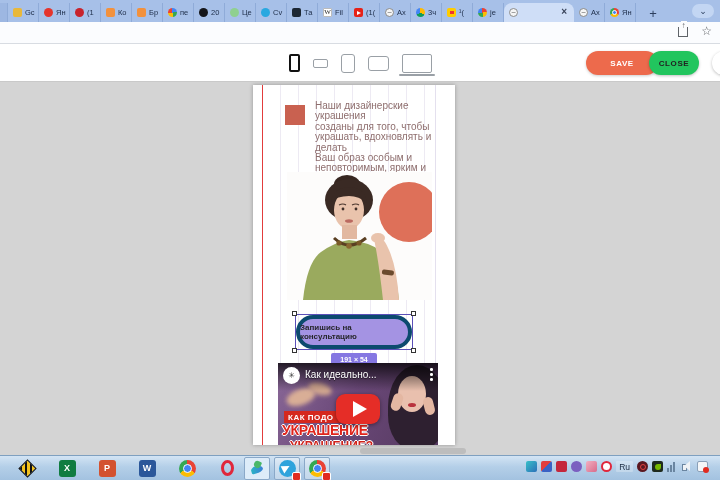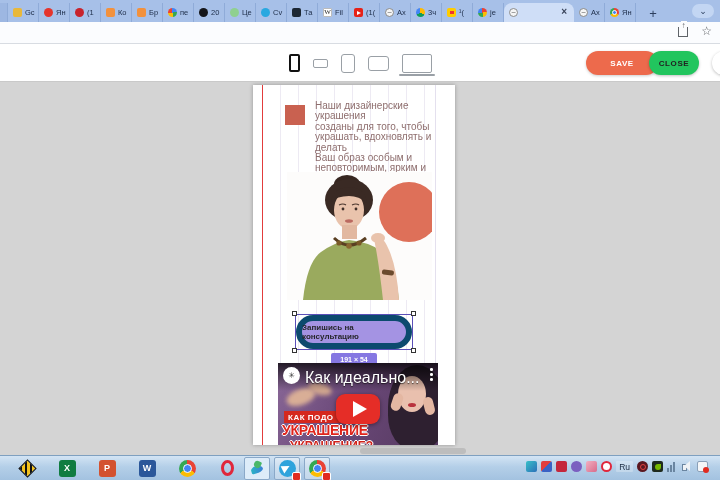--- a/index.html
+++ b/index.html
@@ -69,42 +69,42 @@
   .colguide{position:absolute;top:0;bottom:0;width:1px;background:#edeaf3}
   .redguide{position:absolute;left:9px;top:0;bottom:0;width:1px;background:#e23c3c}
   .plusmark{position:absolute;left:-7px;top:2px;font-size:13px;color:#2a3fd4;z-index:5}
   .sq-accent{position:absolute;left:32px;top:20px;width:20px;height:20px;background:#c96150}
   .para{position:absolute;left:62px;top:16px;width:136px;font-size:10px;line-height:10.4px;color:#8e6e6e;white-space:pre-line}
 
   .photo{position:absolute;left:34px;top:87px;width:145px;height:128px;background:#fdfdfd}
   .photo svg{display:block}
 
   .btnwrap{position:absolute;left:42px;top:229px;width:118px;height:36px}
-  .t-button{position:absolute;left:1px;top:1px;width:116px;height:34px;border-radius:17px;background:#a493e3;border:6px solid #0c4a6e;display:grid;place-items:center;font-size:8px;font-weight:bold;color:#26262b;cursor:pointer}
+  .t-button{position:absolute;left:1px;top:1px;width:116px;height:34px;border-radius:17px;background:#a493e3;border:4px solid #0c4a6e;display:grid;place-items:center;font-size:8px;font-weight:bold;color:#26262b;cursor:pointer}
   .selbox{position:absolute;inset:0;border:1px solid #5b4fb8;pointer-events:none}
   .handle{position:absolute;width:5px;height:5px;background:#fff;border:1px solid #333}
   .h-tl{left:-3px;top:-3px}.h-tr{right:-3px;top:-3px}.h-bl{left:-3px;bottom:-3px}.h-br{right:-3px;bottom:-3px}
   .sizebadge{position:absolute;left:78px;top:268px;width:46px;height:12px;background:#8577e2;border-radius:2px;color:#fff;font-size:7px;font-weight:bold;display:grid;place-items:center}
 
   
   .video{position:absolute;left:25px;top:278px;width:160px;height:90px;background:#000;overflow:hidden;cursor:pointer}
   .thumb{position:absolute;inset:0;background:linear-gradient(115deg,#8a6898 0%,#6a4878 45%,#55395f 100%)}
   .hand1{position:absolute;left:8px;top:26px;width:30px;height:16px;border-radius:50%;background:#d9ae96;filter:blur(2px);transform:rotate(-20deg)}
   .hand2{position:absolute;left:30px;top:20px;width:24px;height:12px;border-radius:50%;background:#cfa48e;filter:blur(2px);transform:rotate(15deg)}
   .vg-hair{position:absolute;right:-8px;top:2px;width:58px;height:84px;border-radius:50% 50% 40% 40%;background:#2e2030}
   .vg-face{position:absolute;right:12px;top:13px;width:28px;height:36px;border-radius:50%;background:#e9c0ae}
   .vg-lips{position:absolute;right:22px;top:40px;width:8px;height:4px;border-radius:50%;background:#b9333e}
   .vg-handl{position:absolute;right:36px;top:30px;width:10px;height:18px;border-radius:5px;background:#e4b7a2;transform:rotate(18deg)}
   .vg-handr{position:absolute;right:4px;top:34px;width:10px;height:18px;border-radius:5px;background:#e4b7a2;transform:rotate(-14deg)}
   .redband{position:absolute;left:6px;top:48px;width:88px;height:12px;background:#d5281e;color:#fff;font-size:8px;font-weight:bold;display:flex;align-items:center;padding-left:4px;letter-spacing:.5px}
   .bigword{position:absolute;left:4px;top:59px;font-size:14px;font-weight:900;letter-spacing:-.3px;color:#e0241c;text-shadow:-1px 0 #fff,1px 0 #fff,0 -1px #fff,0 1px #fff}
   .bigword2{position:absolute;left:12px;top:76px;font-size:12px;font-weight:900;color:#d0241c;text-shadow:-1px 0 #fff,1px 0 #fff,0 -1px #fff,0 1px #fff}
   .vtopgrad{position:absolute;left:0;right:0;top:0;height:28px;background:linear-gradient(rgba(0,0,0,.75),rgba(0,0,0,0))}
   .avatar{position:absolute;left:5px;top:4px;width:17px;height:17px;border-radius:50%;background:#fff;display:grid;place-items:center;font-size:8px;color:#333}
-  .vtitle{position:absolute;left:27px;top:6px;font-size:16px;color:#fff;text-shadow:0 1px 1px rgba(0,0,0,.6)}
+  .vtitle{position:absolute;left:27px;top:6px;font-size:10px;color:#fff;text-shadow:0 1px 1px rgba(0,0,0,.6)}
   .kebab{position:absolute;right:5px;top:5px;width:3px;cursor:pointer}
   .kebab i{display:block;width:2.5px;height:2.5px;border-radius:50%;background:#fff;margin-bottom:2.5px}
   .playbtn{position:absolute;left:58px;top:31px;width:44px;height:30px;border-radius:9px;background:#e52d27;display:grid;place-items:center;cursor:pointer;box-shadow:0 1px 4px rgba(0,0,0,.4)}
   .playbtn::after{content:"";border-left:14px solid #fff;border-top:8px solid transparent;border-bottom:8px solid transparent;margin-left:3px}
 
   .hscroll{position:absolute;left:360px;bottom:1px;width:106px;height:6px;border-radius:3px;background:#bdbdbd}
 
   
   .taskbar{position:absolute;left:0;bottom:0;width:720px;height:25px;background:linear-gradient(#d3e4f4,#b4cfe8 45%,#a3c2e0);border-top:1px solid #7fa0c0;display:flex;align-items:center}
   .tbitem{width:26px;height:23px;margin-left:14px;display:grid;place-items:center;position:relative;cursor:pointer}

